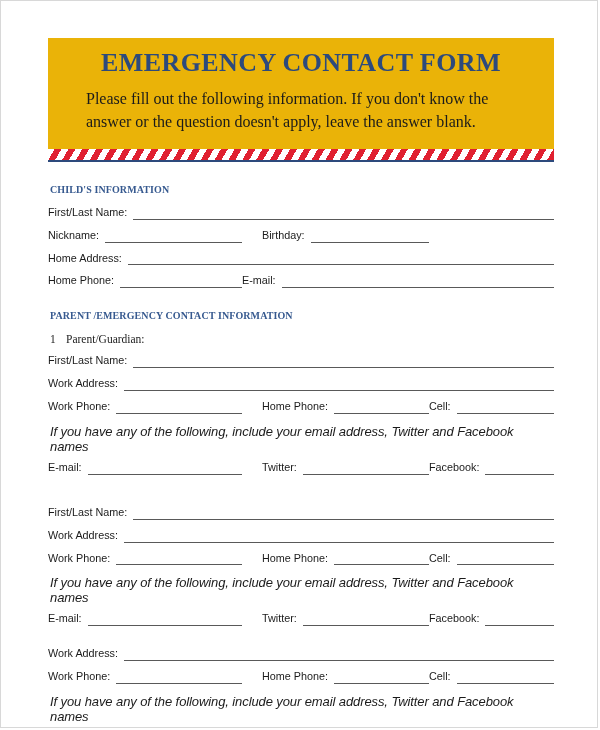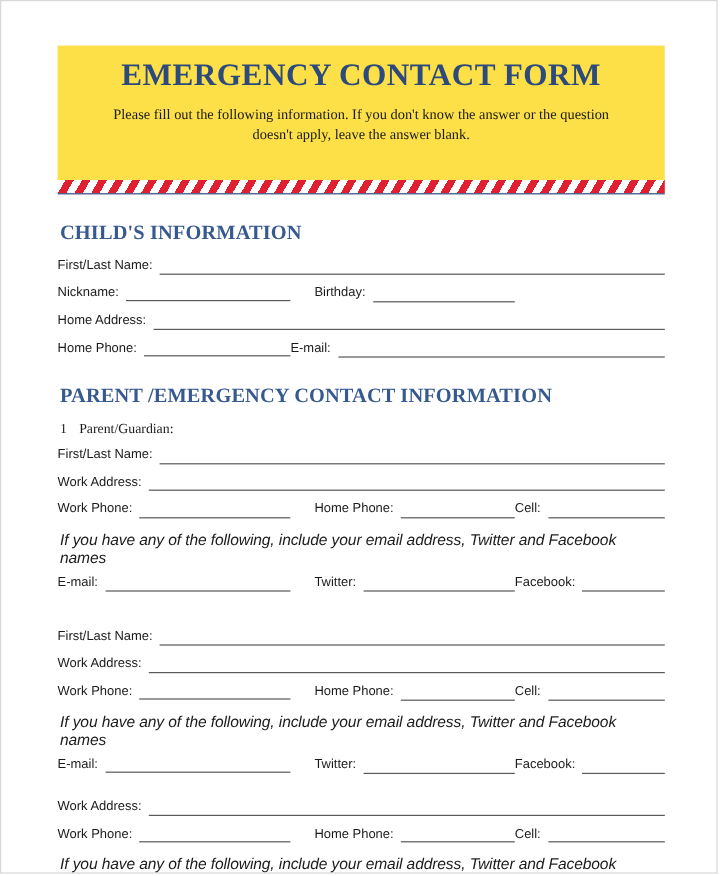--- a/index.html
+++ b/index.html
@@ -23,40 +23,40 @@
   }
   .sheet {
     position: absolute;
     left: 47px;
     top: 37px;
     width: 506px;
   }
 
   
   .header-band {
-    background: #fde047;
+    background: #eab308;
     padding: 10px 18px 16px 18px;
     box-sizing: border-box;
   }
   .form-title {
     margin: 0;
     text-align: center;
     font-family: "Liberation Serif", serif;
     font-weight: bold;
     font-size: 26px;
     letter-spacing: 0.4px;
     color: #2d4a7c;
     line-height: 1.15;
   }
   .form-subtitle {
-    margin: 9px auto 12px auto;
+    margin: 9px auto 0 auto;
     width: 430px;
-    text-align: center;
+    text-align: left;
     font-family: "Liberation Serif", serif;
-    font-size: 12px;
+    font-size: 16px;
     line-height: 1.45;
     color: #1b1b1b;
   }
   .stripe-bar {
     height: 11px;
     background-image: repeating-linear-gradient(
       -60deg,
       #e02030 0px,
       #e02030 6px,
       #ffffff 6px,
@@ -68,21 +68,21 @@
     background: #2d4a7c;
   }
 
   
   .section {
     margin-top: 22px;
   }
   .section-heading {
     font-family: "Liberation Serif", serif;
     font-weight: bold;
-    font-size: 17px;
+    font-size: 10px;
     letter-spacing: 0.1px;
     color: #36598f;
     margin: 0 0 12px 2px;
   }
   .subgroup-heading {
     font-family: "Liberation Serif", serif;
     font-weight: normal;
     font-size: 11.5px;
     color: #1b1b1b;
     margin: 0 0 10px 2px;
@@ -116,21 +116,21 @@
     white-space: nowrap;
     line-height: 1.1;
     padding-bottom: 1px;
   }
   .field .line {
     border-bottom: 1px solid #595959;
     height: 11px;
     margin-left: 6px;
   }
   
-  .col-a { width: 194px; align-items: center; }
+  .col-a { width: 194px; }
   .col-b { width: 167px; padding-left: 20px; }
   .col-c { flex: 1; }
   .full  { flex: 1; justify-content: flex-end; }
   .full .line { width: auto; flex: 1; }
   .col-a .line, .col-b .line { flex: 1; }
   .col-c .line { flex: 1; }
 
   .spacer-lg { height: 22px; }
   .spacer-sm { height: 12px; }
 </style>

